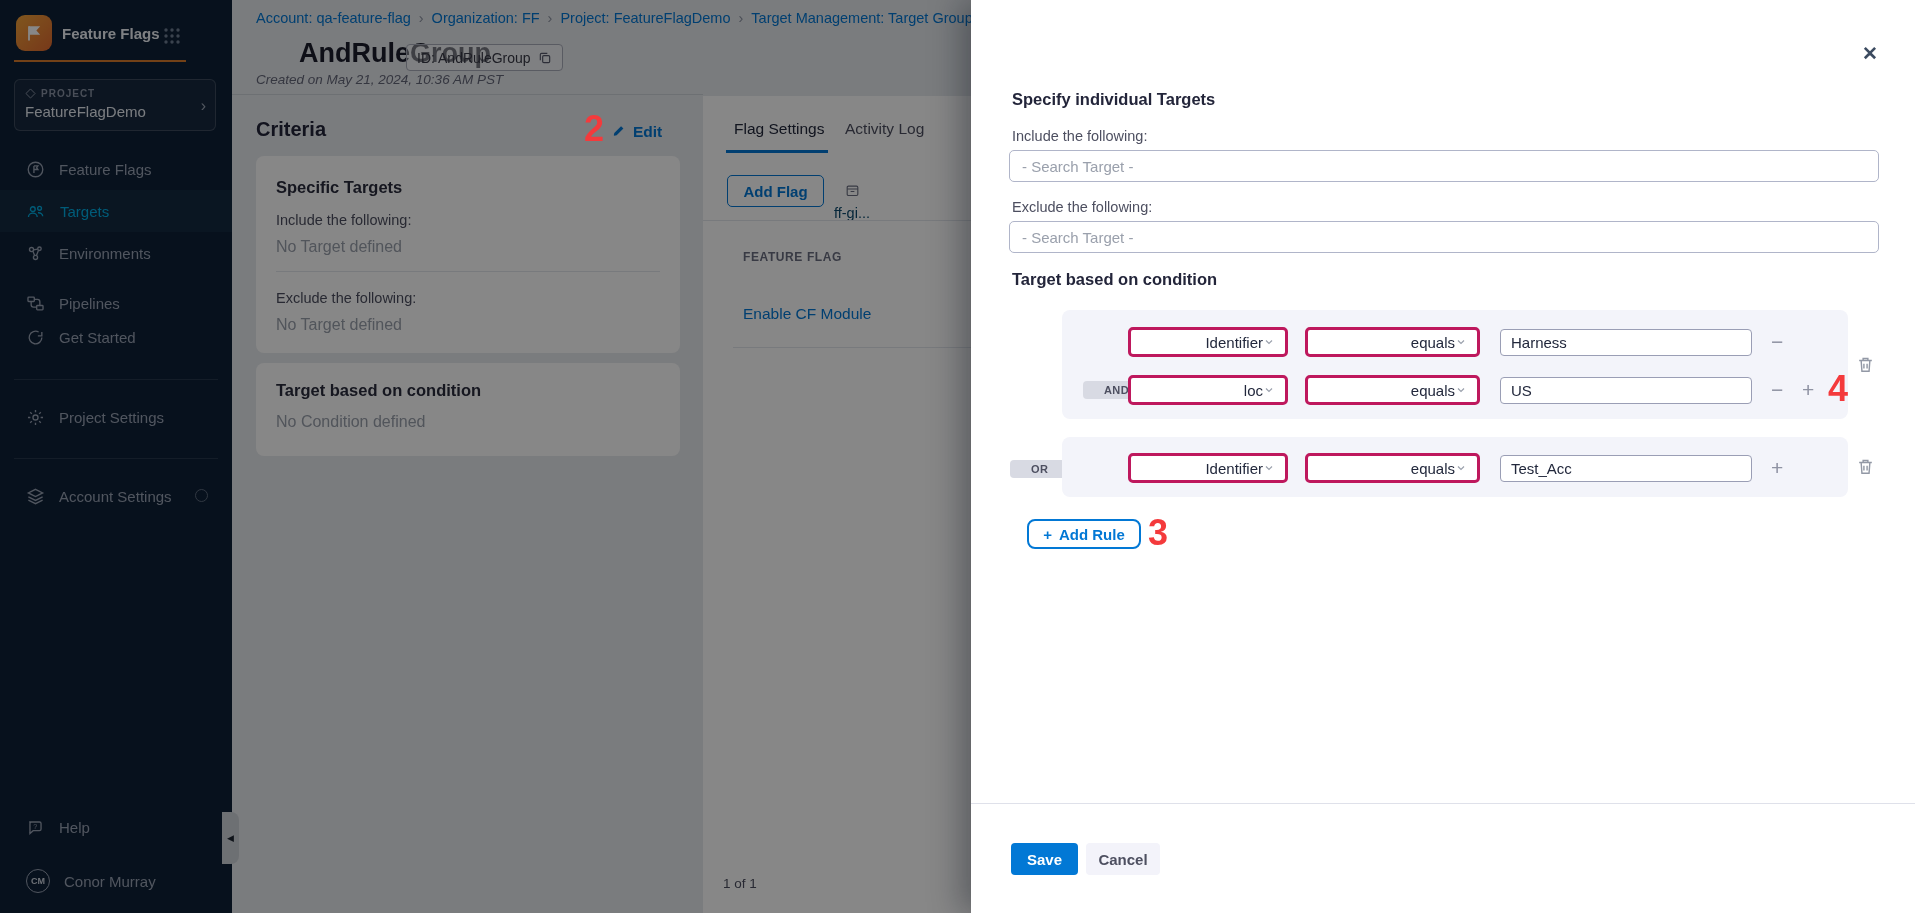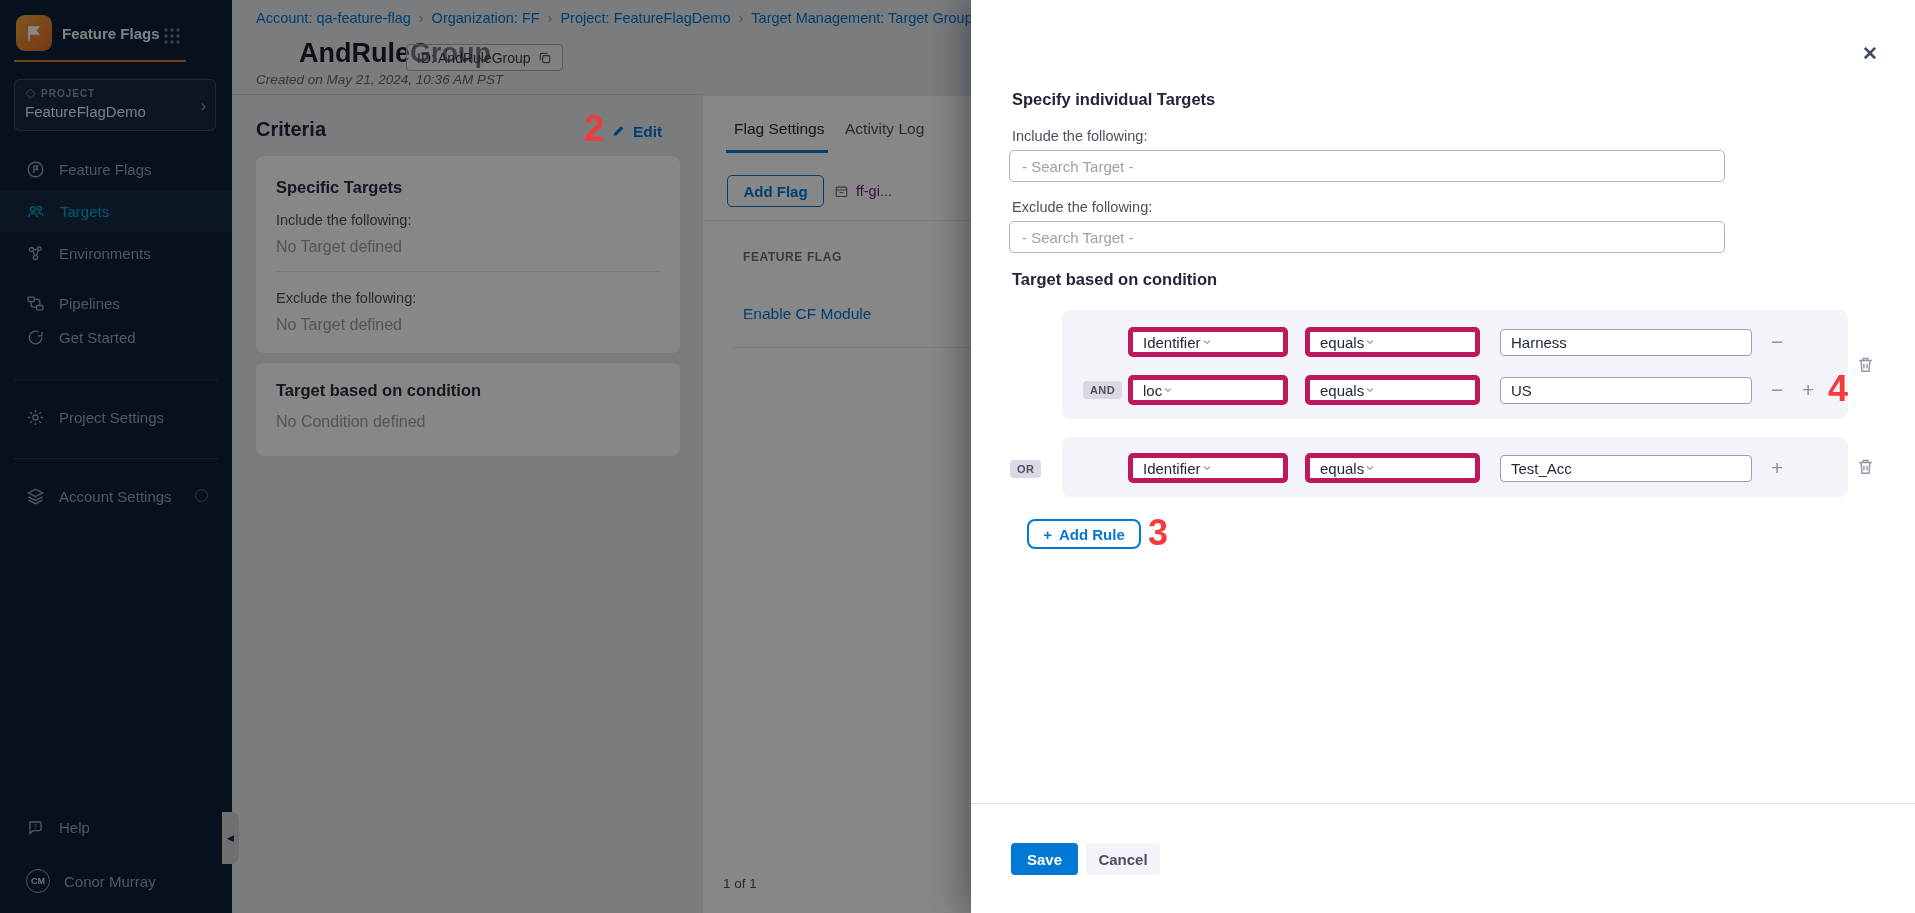--- a/index.html
+++ b/index.html
@@ -51,47 +51,47 @@
   .field-empty { font-size:16px; color:#9aa0ac; }
   .card-divider { position:absolute; left:20px; right:20px; height:1px; background:#e3e6ec; }
 
   .flags-panel { position:absolute; left:471px; top:96px; right:0; bottom:0; background:#fff; }
   .tab { position:absolute; top:24px; font-size:15.5px; cursor:pointer; }
   .tab.active { color:#22283c; }
   .tab.inactive { color:#4d4f60; }
   .tab-underline { position:absolute; left:23px; top:54px; width:102px; height:3px; background:#0278d5; }
   .add-flag-btn { position:absolute; left:24px; top:79px; width:97px; height:32px; border:1px solid #0278d5; border-radius:5px;
                   background:#fff; color:#0278d5; font-weight:bold; font-size:15px; display:flex; align-items:center; justify-content:center; cursor:pointer; }
-  .toolbar-item { position:absolute; top:87px; display:flex; align-items:center; gap:7px; font-size:14.5px; color:#701a75; cursor:pointer; }
+  .toolbar-item { position:absolute; top:87px; display:flex; align-items:center; gap:7px; font-size:14.5px; color:#0c4a6e; cursor:pointer;flex-direction:column; }
   .toolbar-sep { position:absolute; left:434px; top:84px; color:#c3c6cf; font-size:16px; }
   .panel-divider { position:absolute; left:0; right:0; top:124px; height:1px; background:#e3e6ec; }
   .col-header { position:absolute; left:40px; top:154px; font-size:12px; font-weight:bold; letter-spacing:0.6px; color:#6b6e80; }
   .flag-link { position:absolute; left:40px; top:209px; font-size:15.5px; color:#0278d5; cursor:pointer; }
   .row-divider { position:absolute; left:30px; right:0; top:251px; height:1px; background:#e3e6ec; }
   .pagination { position:absolute; left:20px; bottom:22px; font-size:13.5px; color:#4d4f60; }
 
   
   .dim-overlay { position:absolute; inset:0; background:rgba(0,0,0,0.47); z-index:40; }
   .drawer { position:absolute; left:971px; top:0; width:944px; height:913px; background:#fff; z-index:50;
             box-shadow:-10px 0 30px rgba(10,15,25,0.35); }
   .drawer-close { position:absolute; right:37px; top:42px; font-size:19px; color:#3c4b60; font-weight:bold; cursor:pointer; }
   .drawer-title { position:absolute; left:41px; top:36px; font-size:26px; font-weight:bold; color:#1c1e2d; }
   .drawer-sub { position:absolute; left:41px; font-size:16.5px; font-weight:bold; color:#23253a; }
   .drawer-label { position:absolute; left:41px; font-size:14.5px; color:#4d4f60; }
-  .search-input { position:absolute; left:38px; width:716px; height:32px; border:1px solid #b0b5c9; border-radius:5px;
+  .search-input { position:absolute; left:38px; width:870px; height:32px; border:1px solid #b0b5c9; border-radius:5px;
                   padding:0 12px; font-size:15px; color:#22283c; font-family:"Liberation Sans",sans-serif; background:#fff; }
   .search-input::placeholder { color:#9aa0ac; }
   .rule-card { position:absolute; left:91px; width:786px; background:#f3f4fa; border-radius:8px; }
-  .cond-select { position:absolute; height:30px; background:#fff; border:5px solid #be185d; border-radius:5px;
-                 display:flex; align-items:center; justify-content:flex-start; padding:0 10px; font-size:15px; color:#22283c; cursor:pointer; }
+  .cond-select { position:absolute; height:30px; background:#fff; border:3px solid #be185d; border-radius:5px;
+                 display:flex; align-items:center; justify-content:flex-end; padding:0 10px; font-size:15px; color:#22283c; cursor:pointer; }
   .cond-input { position:absolute; height:27px; width:252px; border:1px solid #9a9eb5; border-radius:4px; padding:0 10px;
                 font-size:15px; color:#22283c; background:#fff; font-family:"Liberation Sans",sans-serif; }
   .op-btn { position:absolute; font-size:21px; color:#8f93a3; cursor:pointer; line-height:1; }
   .chip { position:absolute; background:#d8dae3; border-radius:4px; font-size:11px; font-weight:bold; color:#4d4f60;
-          padding:3px 7px; letter-spacing:0.4px; }
+          padding:3px 21px; letter-spacing:0.4px; }
   .trash-btn { position:absolute; left:885px; width:20px; height:20px; color:#9298a5; cursor:pointer; }
   .add-rule-btn { position:absolute; left:56px; top:519px; width:114px; height:30px; border:2px solid #0278d5; border-radius:8px;
                   color:#0278d5; font-weight:bold; font-size:15px; display:flex; align-items:center; justify-content:center; gap:7px;
                   background:#fff; cursor:pointer; }
   .footer-divider { position:absolute; left:0; right:0; top:803px; height:1px; background:#dfe1ea; }
   .save-btn { position:absolute; left:40px; top:843px; width:67px; height:32px; background:#0278d5; border:none; border-radius:4px;
               color:#fff; font-weight:bold; font-size:15px; cursor:pointer; font-family:"Liberation Sans",sans-serif; }
   .cancel-btn { position:absolute; left:115px; top:843px; width:74px; height:32px; background:#f3f3fa; border:none; border-radius:4px;
                 color:#4d4f60; font-weight:bold; font-size:15px; cursor:pointer; font-family:"Liberation Sans",sans-serif; }
 

